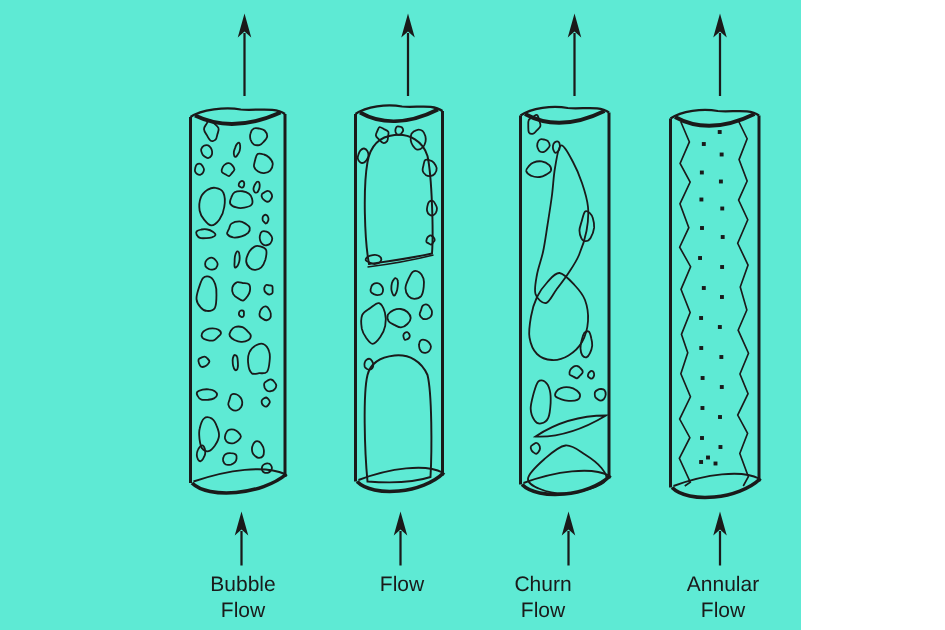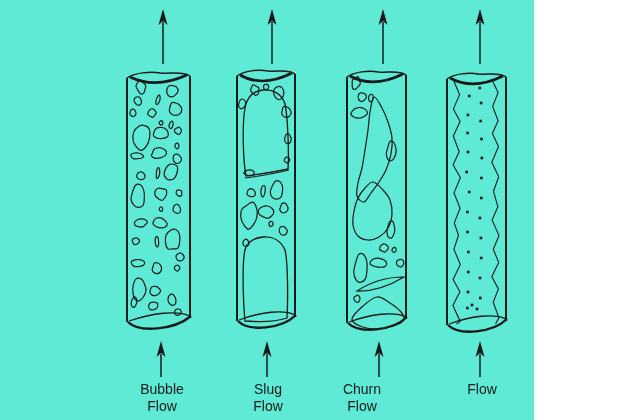--- a/index.html
+++ b/index.html
@@ -209,23 +209,23 @@
           <path d="M 480 341 L 475.5 357 L 480 353 L 484.5 357 Z" fill="#1a1a1a"></path>
         </g>
       </g>
     </svg>
 
   <div class="flow-label" style="left:112px">
     <div>Bubble</div>
     <div>Flow</div>
   </div>
   <div class="flow-label" style="left:218px">
-    <div>Slug</div>
     <div>Flow</div>
   </div>
   <div class="flow-label" style="left:312px">
     <div>Churn</div>
     <div>Flow</div>
   </div>
   <div class="flow-label" style="left:432px">
+    <div>Annular</div>
     <div>Flow</div>
   </div>
 </div>
 
 </body></html>

